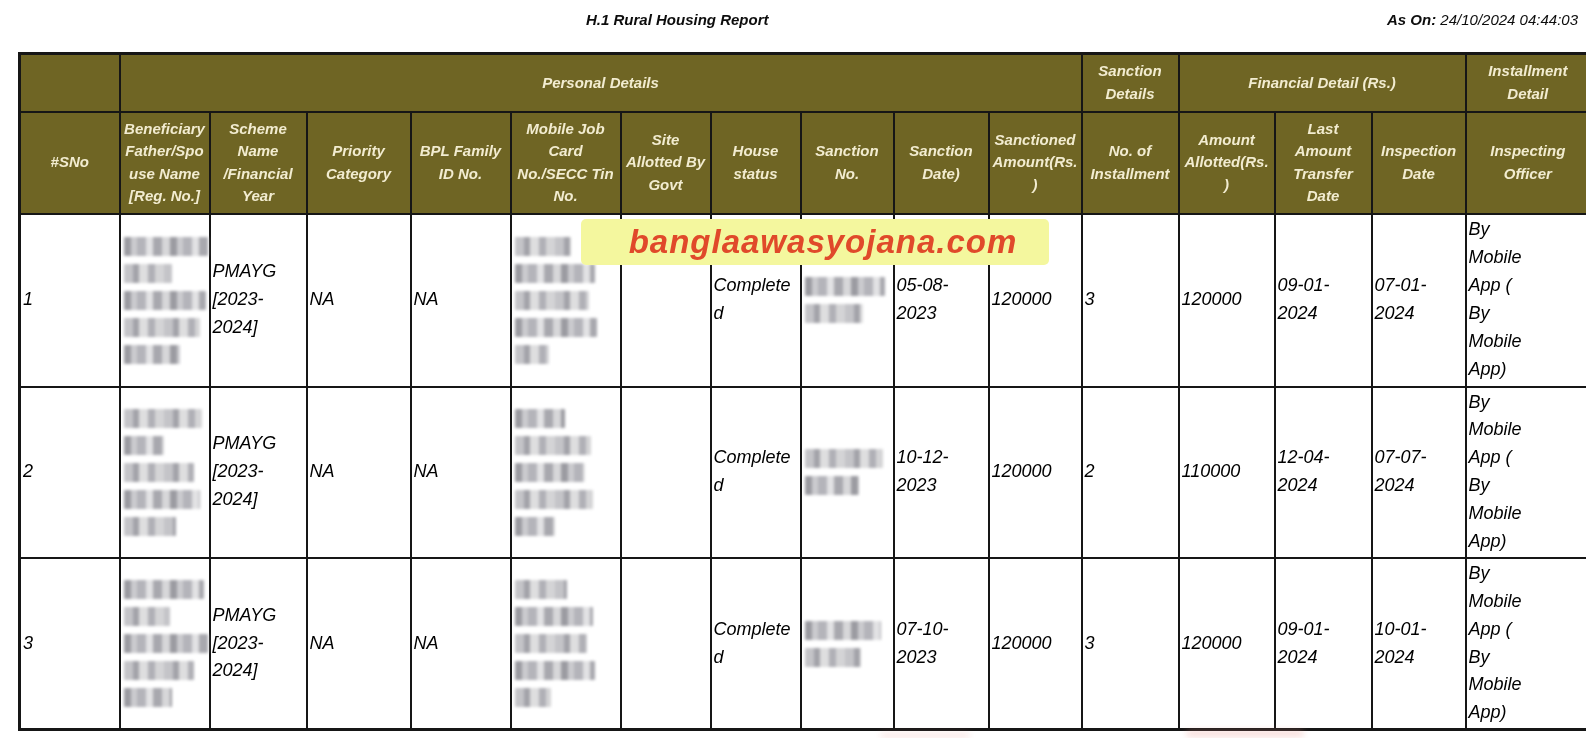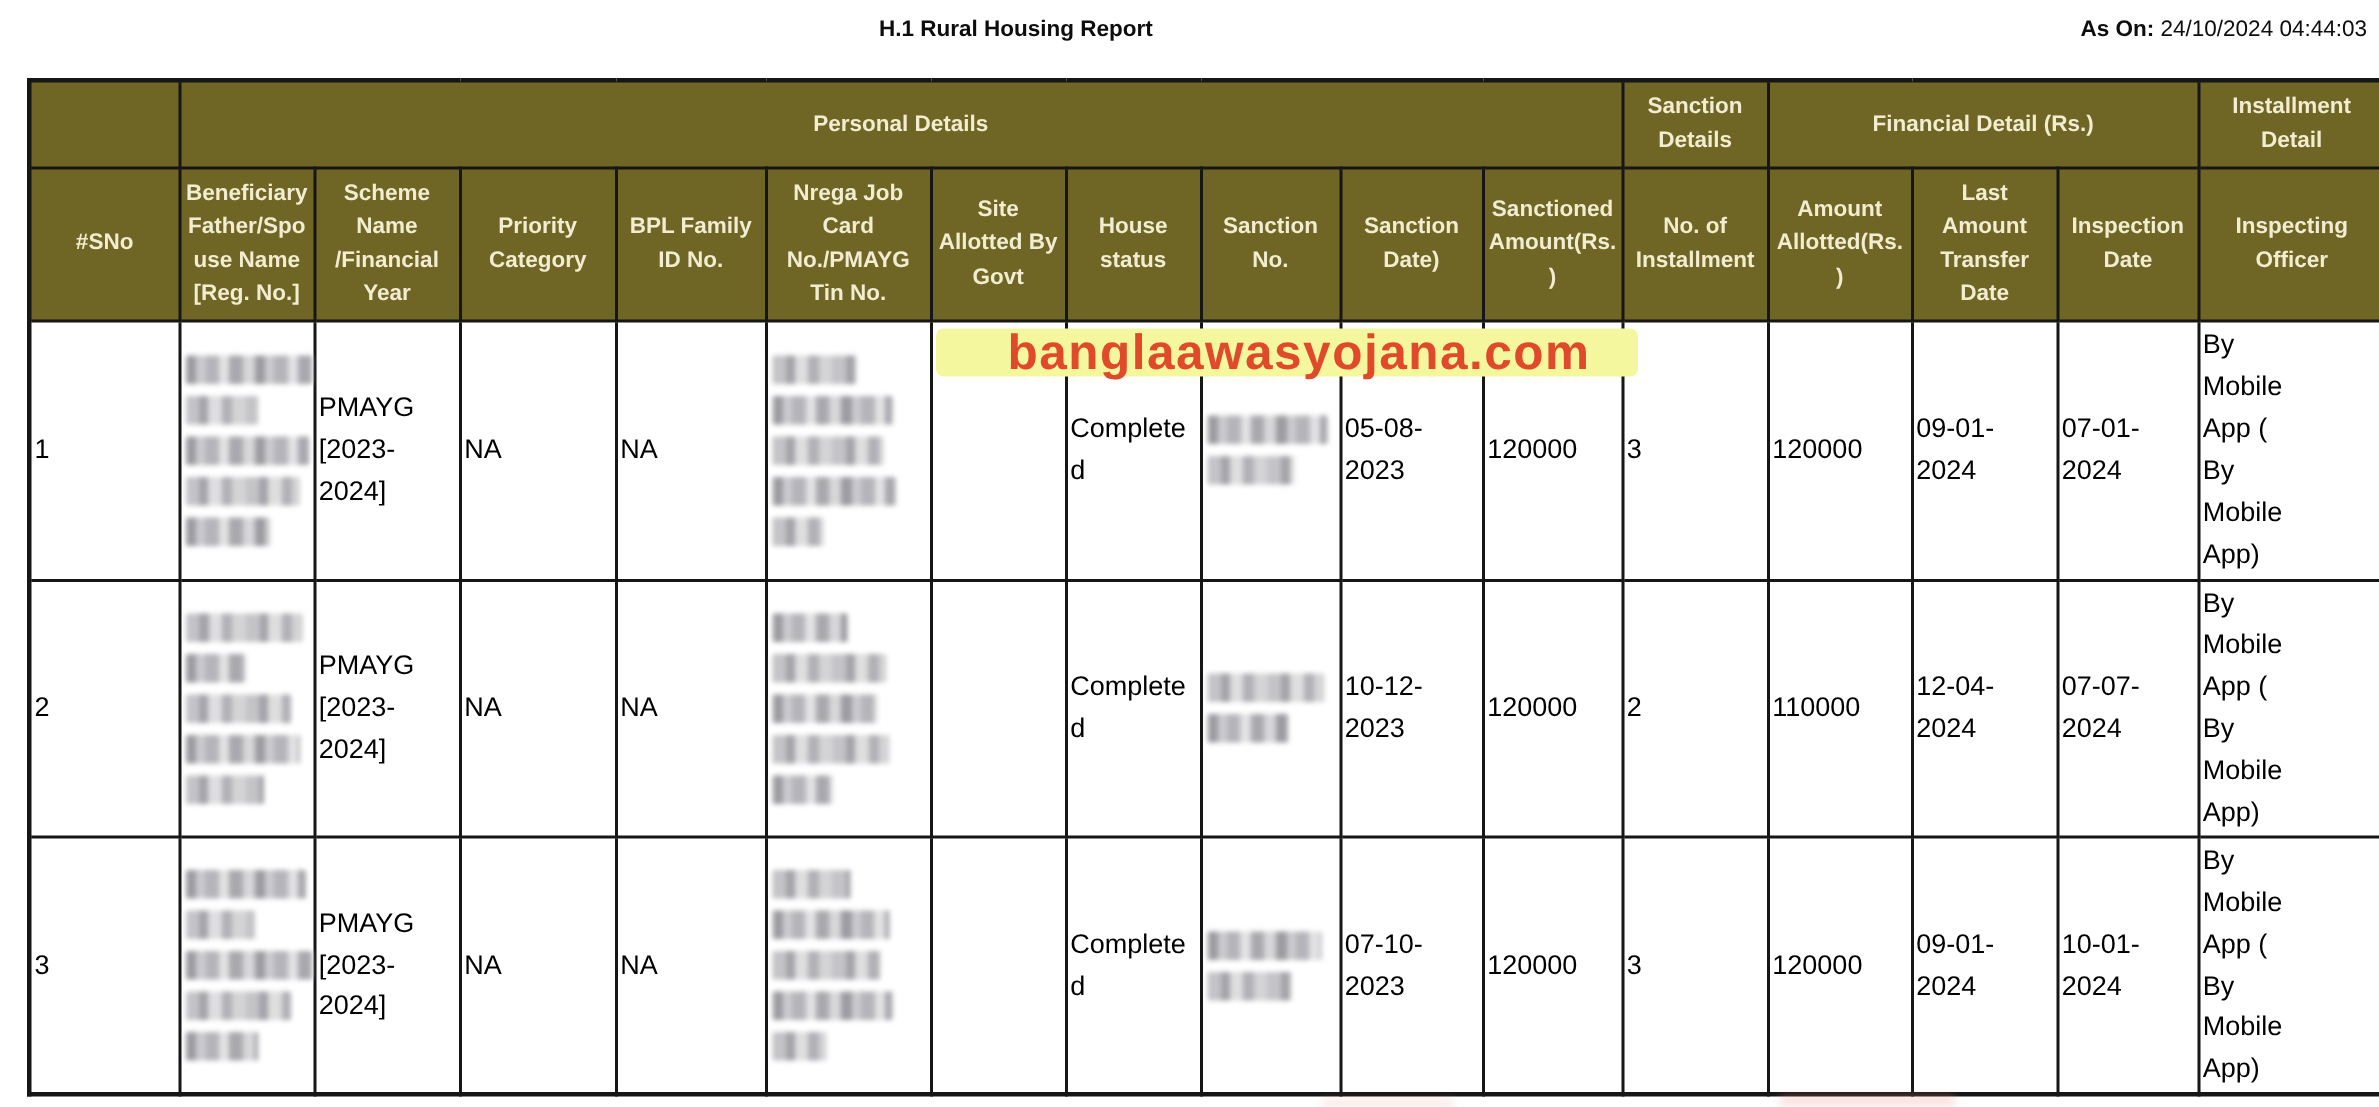--- a/index.html
+++ b/index.html
@@ -6,21 +6,21 @@
     --header-bg:#6f6524;
     --header-text:#f2ecd0;
     --border:#161616;
     --watermark-bg:#f4f79e;
     --watermark-text:#e0492a;
     --page-bg:#ffffff;
   }
   *{box-sizing:border-box;}
   html,body{margin:0;padding:0;background:#fff;}
   body{font-family:"Liberation Sans","DejaVu Sans",sans-serif;}
-  .page{position:relative;width:1586px;height:738px;background:var(--page-bg);overflow:hidden;}
+  .page{position:relative;width:1586px;height:738px;background:var(--page-bg);overflow:hidden;font-style:italic;}
 
   
   .title{position:absolute;left:586px;top:11px;font-size:15px;font-weight:bold;color:#0d0d0d;white-space:nowrap;}
   .ason{position:absolute;right:8px;top:11px;font-size:15px;color:#0d0d0d;white-space:nowrap;}
   .ason b{font-weight:bold;}
 
   
   table.report{
     position:absolute;left:18px;top:52px;width:1571px;
     border-collapse:collapse;table-layout:fixed;
@@ -54,21 +54,21 @@
       #9b9ba1 0 7px,#cbcbcf 7px 13px,#b4b4ba 13px 22px,
       #e2e2e4 22px 29px,#a8a8ae 29px 38px,#d7d7d9 38px 46px);
     filter:blur(1.8px);
   }
   .redact.alt{background:repeating-linear-gradient(90deg,
       #c4c4c8 0 9px,#a3a3a9 9px 15px,#dededf 15px 24px,
       #b0b0b6 24px 31px,#d4d4d6 31px 40px);}
 
   
   .watermark{
-    position:absolute;left:624px;top:219px;width:468px;height:32px;
+    position:absolute;left:581px;top:219px;width:468px;height:46px;
     background:var(--watermark-bg);border-radius:5px;
     display:flex;align-items:center;justify-content:center;
     font-size:33px;font-weight:bold;letter-spacing:1px;
     color:var(--watermark-text);z-index:5;padding-left:16px;
   }
 
   
   .smudge{position:absolute;height:7px;border-radius:4px;background:rgba(236,150,140,0.30);filter:blur(3px);}
   .smudge.s1{left:1186px;top:730px;width:118px;}
   .smudge.s2{left:880px;top:732px;width:90px;opacity:.6;}
@@ -107,21 +107,21 @@
       <th class="g">Sanction Details</th>
       <th class="g" colspan="3">Financial Detail (Rs.)</th>
       <th class="g">Installment Detail</th>
     </tr>
     <tr class="rh-cols">
       <th class="h">#SNo</th>
       <th class="h">Beneficiary Father/Spouse Name [Reg. No.]</th>
       <th class="h">Scheme Name /Financial Year</th>
       <th class="h">Priority Category</th>
       <th class="h">BPL Family ID No.</th>
-      <th class="h">Nrega Job Card No./PMAYG Tin No.</th>
+      <th class="h">Mobile Job Card No./SECC Tin No.</th>
       <th class="h">Site Allotted By Govt</th>
       <th class="h">House status</th>
       <th class="h">Sanction No.</th>
       <th class="h">Sanction Date)</th>
       <th class="h">Sanctioned Amount(Rs.)</th>
       <th class="h">No. of Installment</th>
       <th class="h">Amount Allotted(Rs.)</th>
       <th class="h">Last Amount Transfer Date</th>
       <th class="h">Inspection Date</th>
       <th class="h">Inspecting Officer</th>

